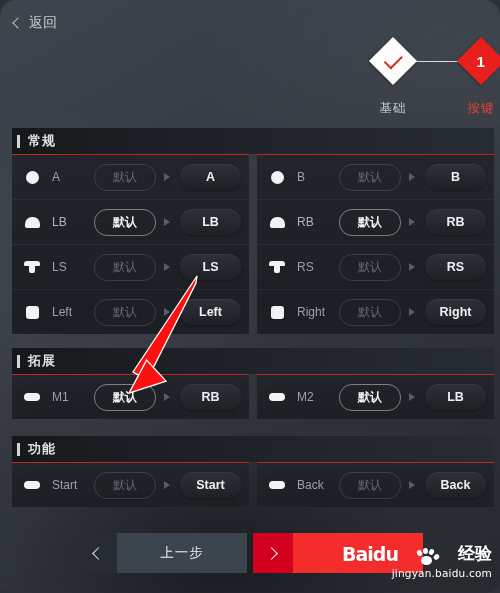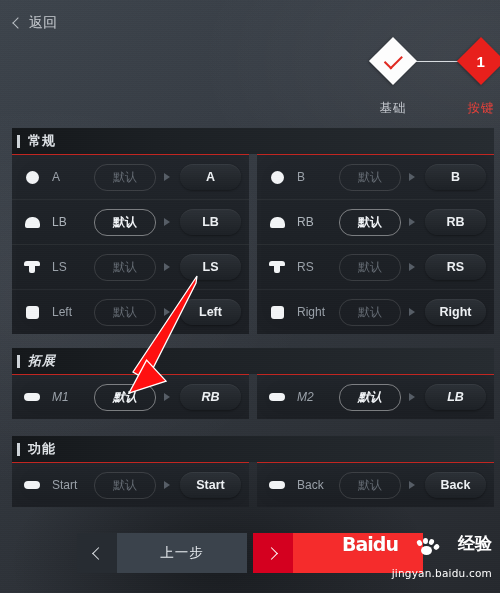--- a/index.html
+++ b/index.html
@@ -9,20 +9,21 @@
     background:#2b3036;
     position:relative;
   }
   #app{
     position:absolute;inset:0;
     background:
       radial-gradient(ellipse 300px 180px at 44% 95%, rgba(10,12,14,.55), rgba(0,0,0,0) 70%),
       radial-gradient(ellipse 420px 300px at 8% 50%, rgba(255,255,255,.045), rgba(0,0,0,0) 65%),
       radial-gradient(ellipse 400px 260px at 95% 10%, rgba(255,255,255,.05), rgba(0,0,0,0) 70%),
       linear-gradient(150deg,#3d444c 0%,#373d45 28%,#30353c 55%,#2a2e34 80%,#25282d 100%);
+    border-radius: 16px;
   }
   #app:after{
     content:"";position:absolute;inset:0;pointer-events:none;
     background-image:
       repeating-linear-gradient(0deg, rgba(255,255,255,.012) 0 1px, rgba(0,0,0,.012) 1px 2px);
     opacity:.8;
   }
 
   
   .back{
@@ -136,21 +137,21 @@
   .wm .bd{font-size:19px;font-weight:bold;color:#ffffff;letter-spacing:-1px;
           font-family:"DejaVu Sans",sans-serif;text-shadow:0 0 1px rgba(0,0,0,.3);}
   .wm .paw{position:relative;width:22px;height:17px;}
   .wm .paw b{position:absolute;background:#fff;border-radius:50%;display:block;}
   .wm .p1{width:5px;height:6px;left:1px;top:2px;transform:rotate(-25deg);}
   .wm .p2{width:5px;height:6px;left:7px;top:0px;}
   .wm .p3{width:5px;height:6px;left:13px;top:1px;transform:rotate(20deg);}
   .wm .p4{width:5px;height:6px;left:18px;top:6px;transform:rotate(45deg);}
   .wm .p5{width:11px;height:9px;left:5px;top:8px;}
   .wm .jy{font-size:17px;font-weight:bold;color:#ffffff;letter-spacing:0px;margin-left:2px;text-align:center;}
-  .wm .url{font-size:10.5px;color:#ffffff;margin-top:12px;letter-spacing:.2px;
+  .wm .url{font-size:10.5px;color:#ffffff;margin-top:2px;letter-spacing:.2px;
            font-family:"DejaVu Sans",sans-serif;}
 </style>
 </head>
 <body>
 
 <div id="app">
 
   <div class="back">
     <span class="chev"></span>
     <span>返回</span>
@@ -272,21 +273,21 @@
           <span class="defpill">默认</span>
           <span class="arrw">
               <i class="tri"></i>
             </span>
           <span class="valbtn">Right</span>
         </div>
       </div>
     </div>
   </div>
 
-  <div class="section" style="top:348px;font-style:italic;">
+  <div class="section" style="top:348px;">
     <div class="sec-head">
       <span class="bar"></span>
       <span class="txt">拓展</span>
     </div>
     <div class="cols">
       <div class="panel">
         <div class="row">
           <span class="ico">
               <i class="i-pill"></i>
             </span>

